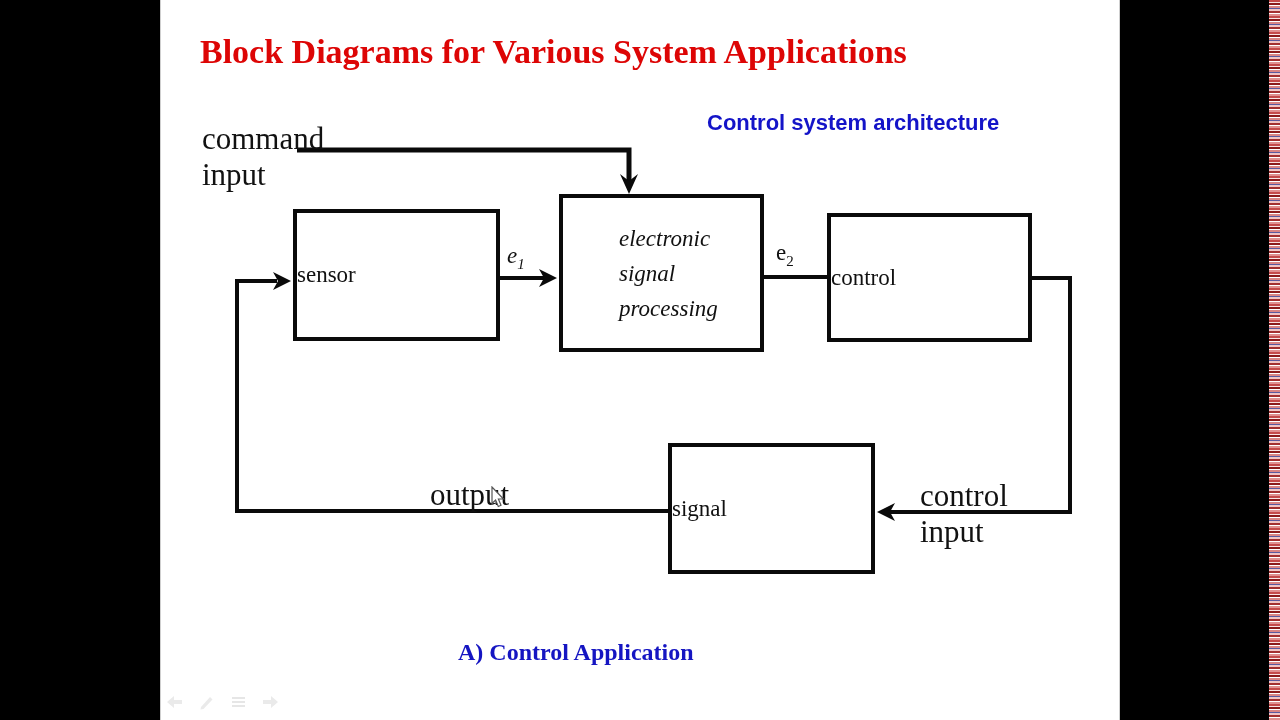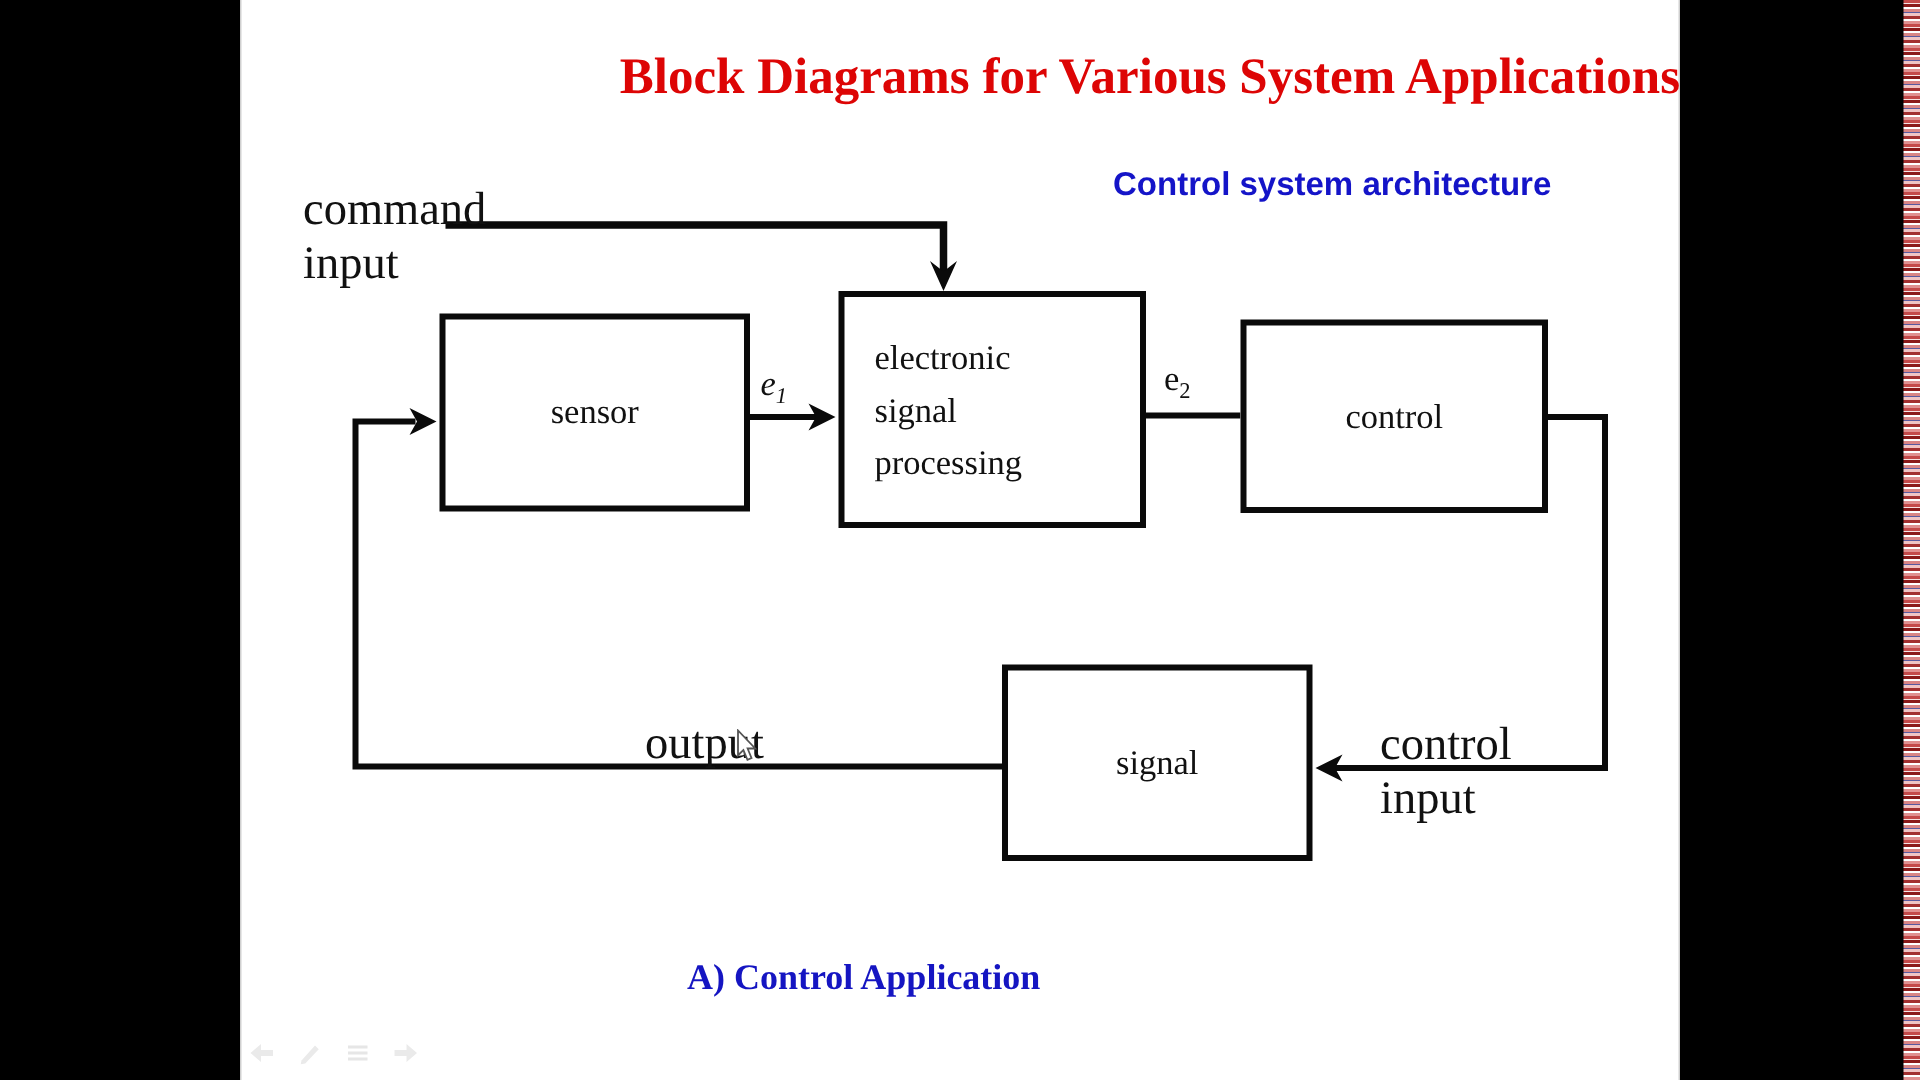--- a/index.html
+++ b/index.html
@@ -9,31 +9,31 @@
   #slide{position:absolute;left:160px;top:0;width:960px;height:720px;background:#ffffff;
          border-left:1px solid #cfcfcf;border-right:1px solid #cfcfcf;box-sizing:border-box;}
   
   #noise-strip{position:absolute;left:1269px;top:0;width:11px;height:720px;
     background:
       repeating-linear-gradient(to bottom,
         #c44a4a 0px 2px, #f7e3e3 2px 3px, #8b1a1a 3px 5px, #ffffff 5px 6px,
         #d98585 6px 8px, #5a5aa0 8px 9px, #f0c4c4 9px 11px, #a33030 11px 13px,
         #ffffff 13px 14px, #e09090 14px 16px);}
   .abs{position:absolute;}
-  #page-title{left:200px;top:33px;width:920px;text-align:right;
+  #page-title{left:200px;top:33px;width:920px;text-align:left;
     font-size:34px;font-weight:bold;color:#dd0505;letter-spacing:0px;}
-  #subtitle{left:742px;top:110px;font-family:"Liberation Sans",sans-serif;
+  #subtitle{left:707px;top:110px;font-family:"Liberation Sans",sans-serif;
     font-size:22px;font-weight:bold;color:#1414c8;}
   #caption{left:458px;top:639px;font-size:24px;font-weight:bold;color:#1515c2;}
   .block{position:absolute;box-sizing:border-box;border:4px solid #0a0a0a;background:#fff;
-    display:flex;align-items:center;justify-content:center;
+    display:flex;align-items:center;justify-content:flex-start;
     font-size:23px;color:#111;}
   #block-sensor{left:293px;top:209px;width:207px;height:132px;}
   #block-esp{left:559px;top:194px;width:205px;height:158px;justify-content:flex-start;}
-  #block-esp .esp-lines{padding-left:20px;line-height:35px;}
+  #block-esp .esp-lines{padding-left:56px;line-height:35px;font-style:italic;}
   #block-actuator{left:827px;top:213px;width:205px;height:129px;}
   #block-plant{left:668px;top:443px;width:207px;height:131px;}
   .flow-label{position:absolute;font-size:31px;color:#111;line-height:36px;}
   #label-command{left:202px;top:121px;}
   #label-output{left:430px;top:477px;}
   #label-control{left:920px;top:478px;}
   .e-label{position:absolute;font-size:23px;color:#111;}
   #label-e1{left:507px;top:243px;font-style:italic;}
   #label-e2{left:776px;top:240px;}
   .e-label sub{font-size:15px;}

